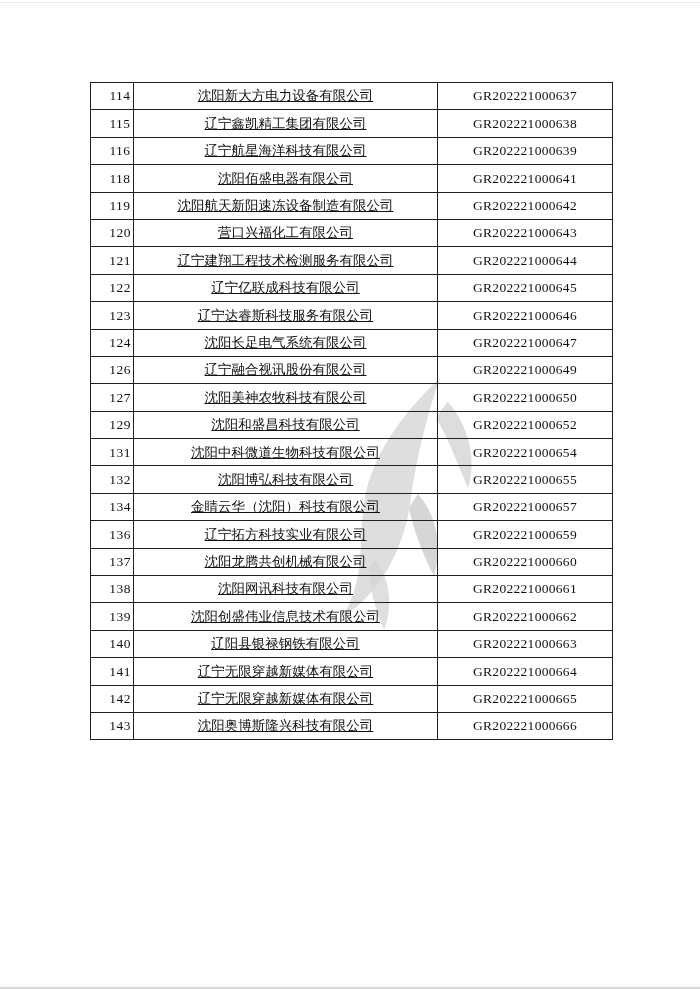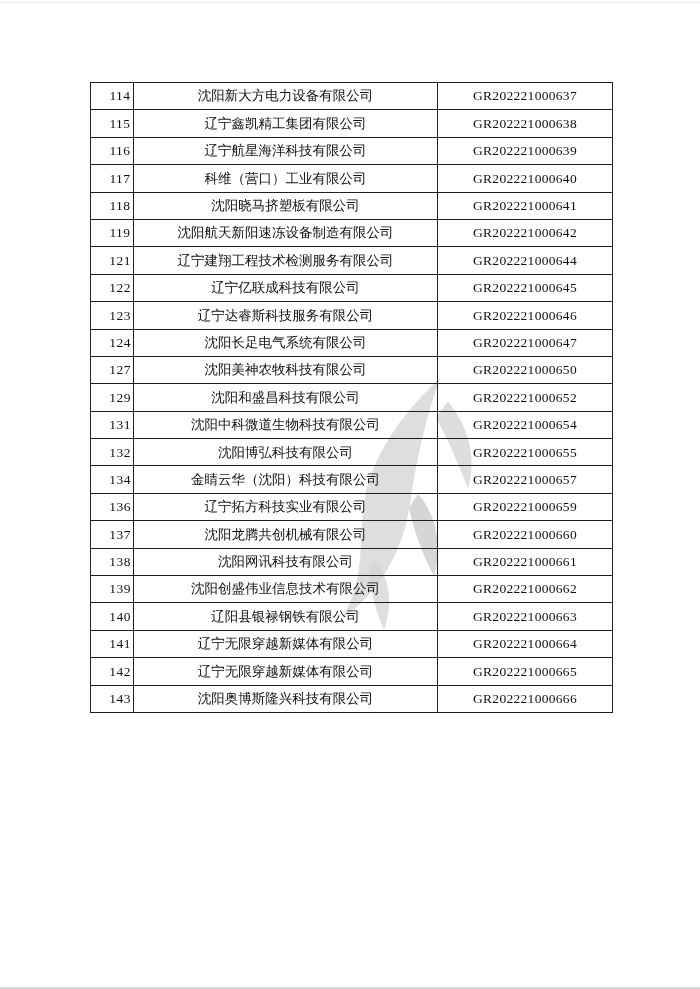--- a/index.html
+++ b/index.html
@@ -52,21 +52,21 @@
     text-align: center;
     vertical-align: middle;
     color: #111111;
     font-size: 13.5px;
     line-height: 1;
     overflow: hidden;
     white-space: nowrap;
     background: transparent;
   }
   td.col-no   { width: 43px;  letter-spacing: 0.5px; padding-left: 16px; }
-  td.col-name { width: 304px; }
+  td.col-name { width: 304px; text-decoration: underline; }
   td.col-code { width: 175px; letter-spacing: 0.3px; }
 </style>
 </head>
 <body>
 
 <div class="page">
 
   <div class="page-edge-top"></div>
 
   <svg class="watermark" viewBox="0 0 156 262" xmlns="http://www.w3.org/2000/svg" aria-hidden="true">
@@ -109,55 +109,60 @@
     <td class="col-no">115</td>
     <td class="col-name">辽宁鑫凯精工集团有限公司</td>
     <td class="col-code">GR202221000638</td>
   </tr>
         <tr>
     <td class="col-no">116</td>
     <td class="col-name">辽宁航星海洋科技有限公司</td>
     <td class="col-code">GR202221000639</td>
   </tr>
         <tr>
-    <td class="col-no">117</td>
-    <td class="col-name">科维（营口）工业有限公司</td>
-    <td class="col-code">GR202221000640</td>
-  </tr>
-        <tr>
     <td class="col-no">118</td>
-    <td class="col-name">沈阳晓马挤塑板有限公司</td>
+    <td class="col-name">沈阳佰盛电器有限公司</td>
     <td class="col-code">GR202221000641</td>
   </tr>
         <tr>
     <td class="col-no">119</td>
     <td class="col-name">沈阳航天新阳速冻设备制造有限公司</td>
     <td class="col-code">GR202221000642</td>
   </tr>
         <tr>
+    <td class="col-no">120</td>
+    <td class="col-name">营口兴福化工有限公司</td>
+    <td class="col-code">GR202221000643</td>
+  </tr>
+        <tr>
     <td class="col-no">121</td>
     <td class="col-name">辽宁建翔工程技术检测服务有限公司</td>
     <td class="col-code">GR202221000644</td>
   </tr>
         <tr>
     <td class="col-no">122</td>
     <td class="col-name">辽宁亿联成科技有限公司</td>
     <td class="col-code">GR202221000645</td>
   </tr>
         <tr>
     <td class="col-no">123</td>
     <td class="col-name">辽宁达睿斯科技服务有限公司</td>
     <td class="col-code">GR202221000646</td>
   </tr>
         <tr>
     <td class="col-no">124</td>
     <td class="col-name">沈阳长足电气系统有限公司</td>
     <td class="col-code">GR202221000647</td>
   </tr>
         <tr>
+    <td class="col-no">126</td>
+    <td class="col-name">辽宁融合视讯股份有限公司</td>
+    <td class="col-code">GR202221000649</td>
+  </tr>
+        <tr>
     <td class="col-no">127</td>
     <td class="col-name">沈阳美神农牧科技有限公司</td>
     <td class="col-code">GR202221000650</td>
   </tr>
         <tr>
     <td class="col-no">129</td>
     <td class="col-name">沈阳和盛昌科技有限公司</td>
     <td class="col-code">GR202221000652</td>
   </tr>
         <tr>

